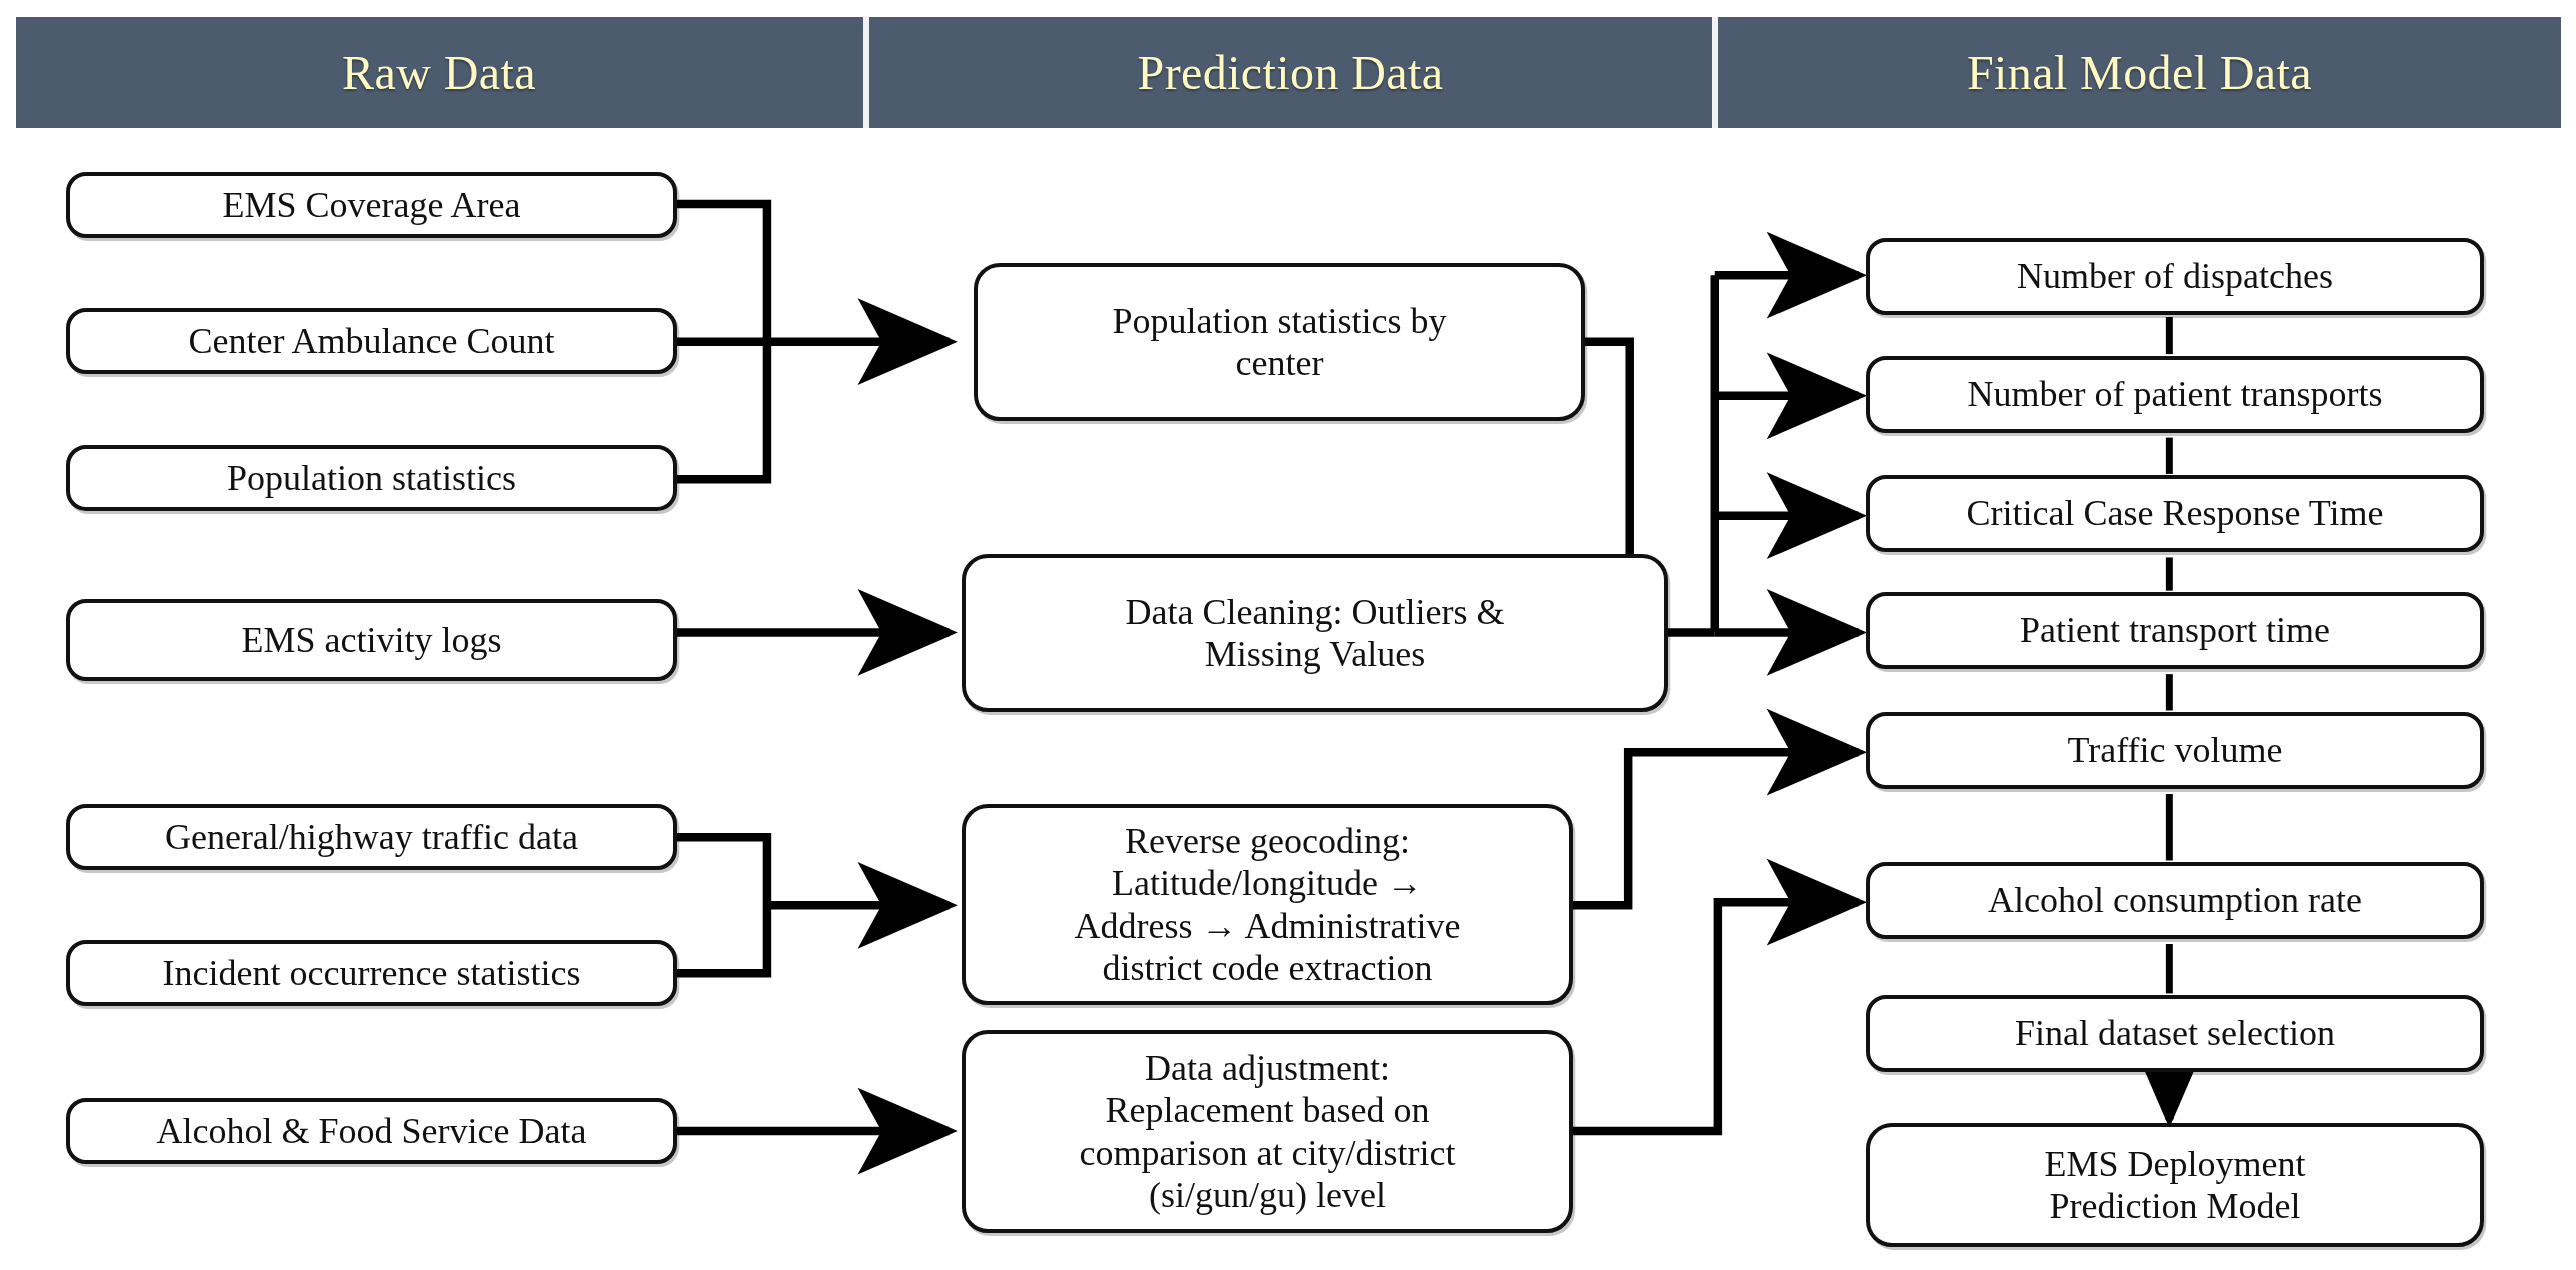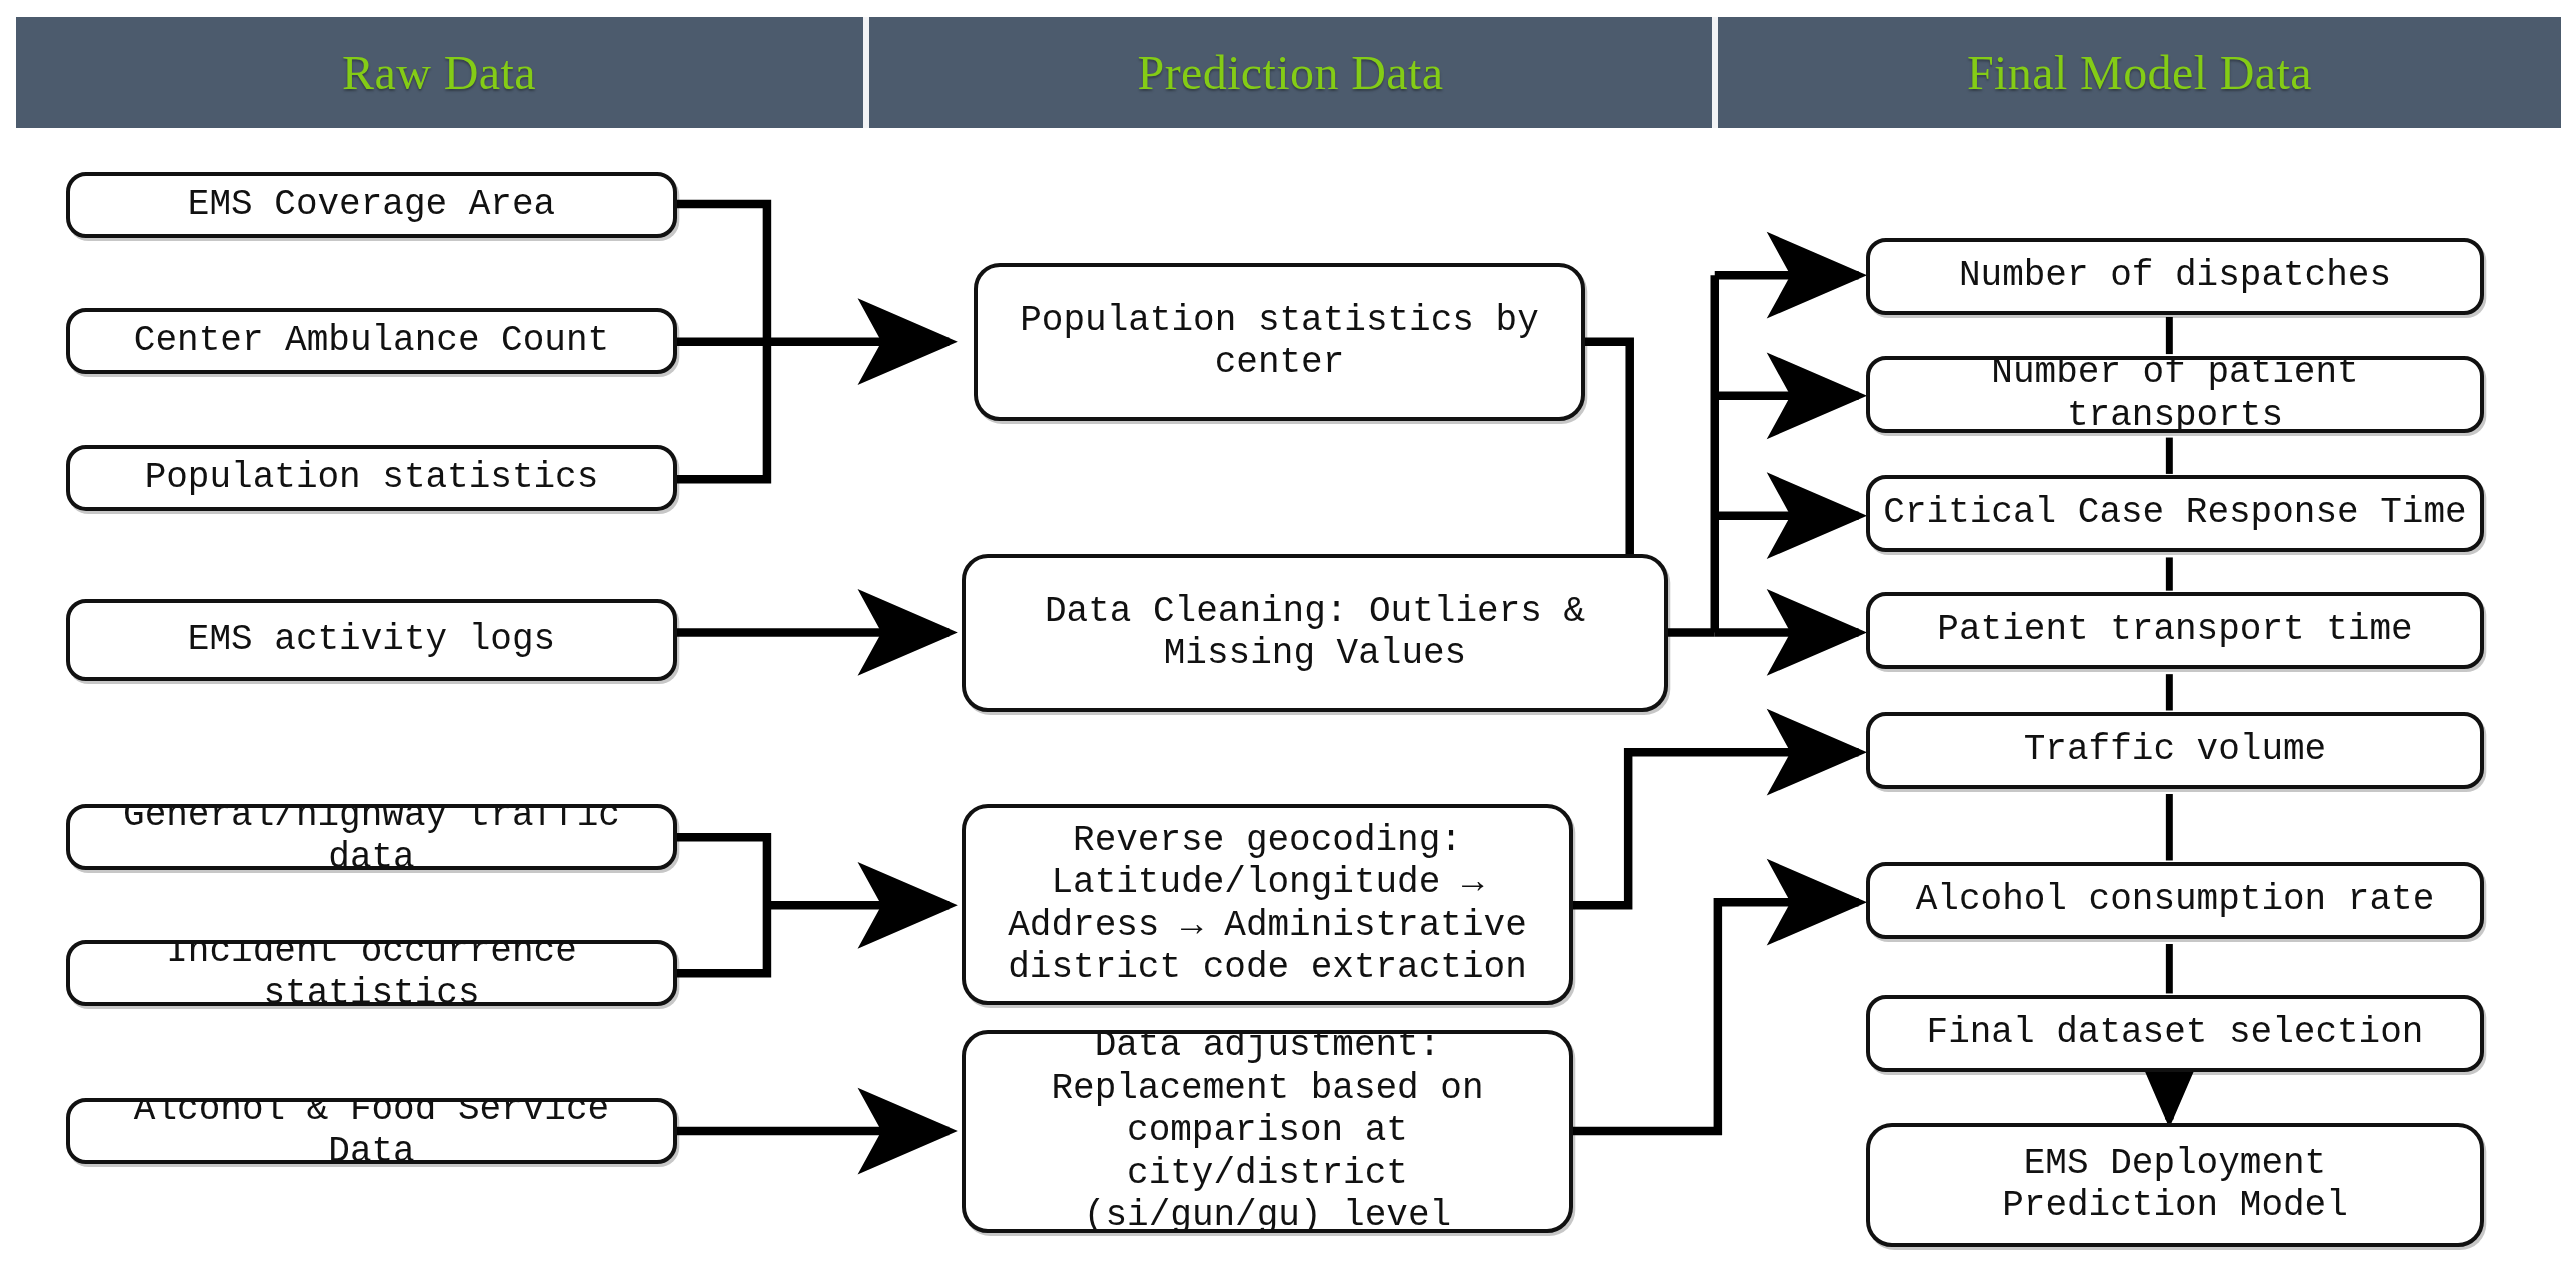--- a/index.html
+++ b/index.html
@@ -25,40 +25,40 @@
     left: 0; top: 0;
     width: 2576px;
     height: 1271px;
     display: block;
   }
   .hdr-cell {
     position: absolute;
     display: flex;
     align-items: center;
     justify-content: center;
-    color: #84cc16;
+    color: #fef9c3;
     font-size: 48px;
     font-family: "Liberation Serif", "DejaVu Serif", serif;
     letter-spacing: 0.4px;
     text-shadow: 0 1.5px 2.3px rgba(0,0,0,0.35);
     box-sizing: border-box;
     user-select: none;
   }
   .node-box {
     position: absolute;
     box-sizing: border-box;
     background: #ffffff;
     border: 4.6px solid #111111;
     border-radius: 20px;
     display: flex;
     align-items: center;
     justify-content: center;
     text-align: center;
     color: #111111;
-    font-family: Liberation Mono, monospace;
+    font-family: Liberation Serif, serif;
     font-size: 36px;
     line-height: 1.18;
     padding: 1.5px 10.8px;
     box-shadow: 2.3px 3.1px 0 rgba(0,0,0,0.22);
     white-space: pre-line;
     overflow: hidden;
   }
   .node-box.tall { border-radius: 26px; }
   .node-label { display: block; width: 100%; }
 </style>

